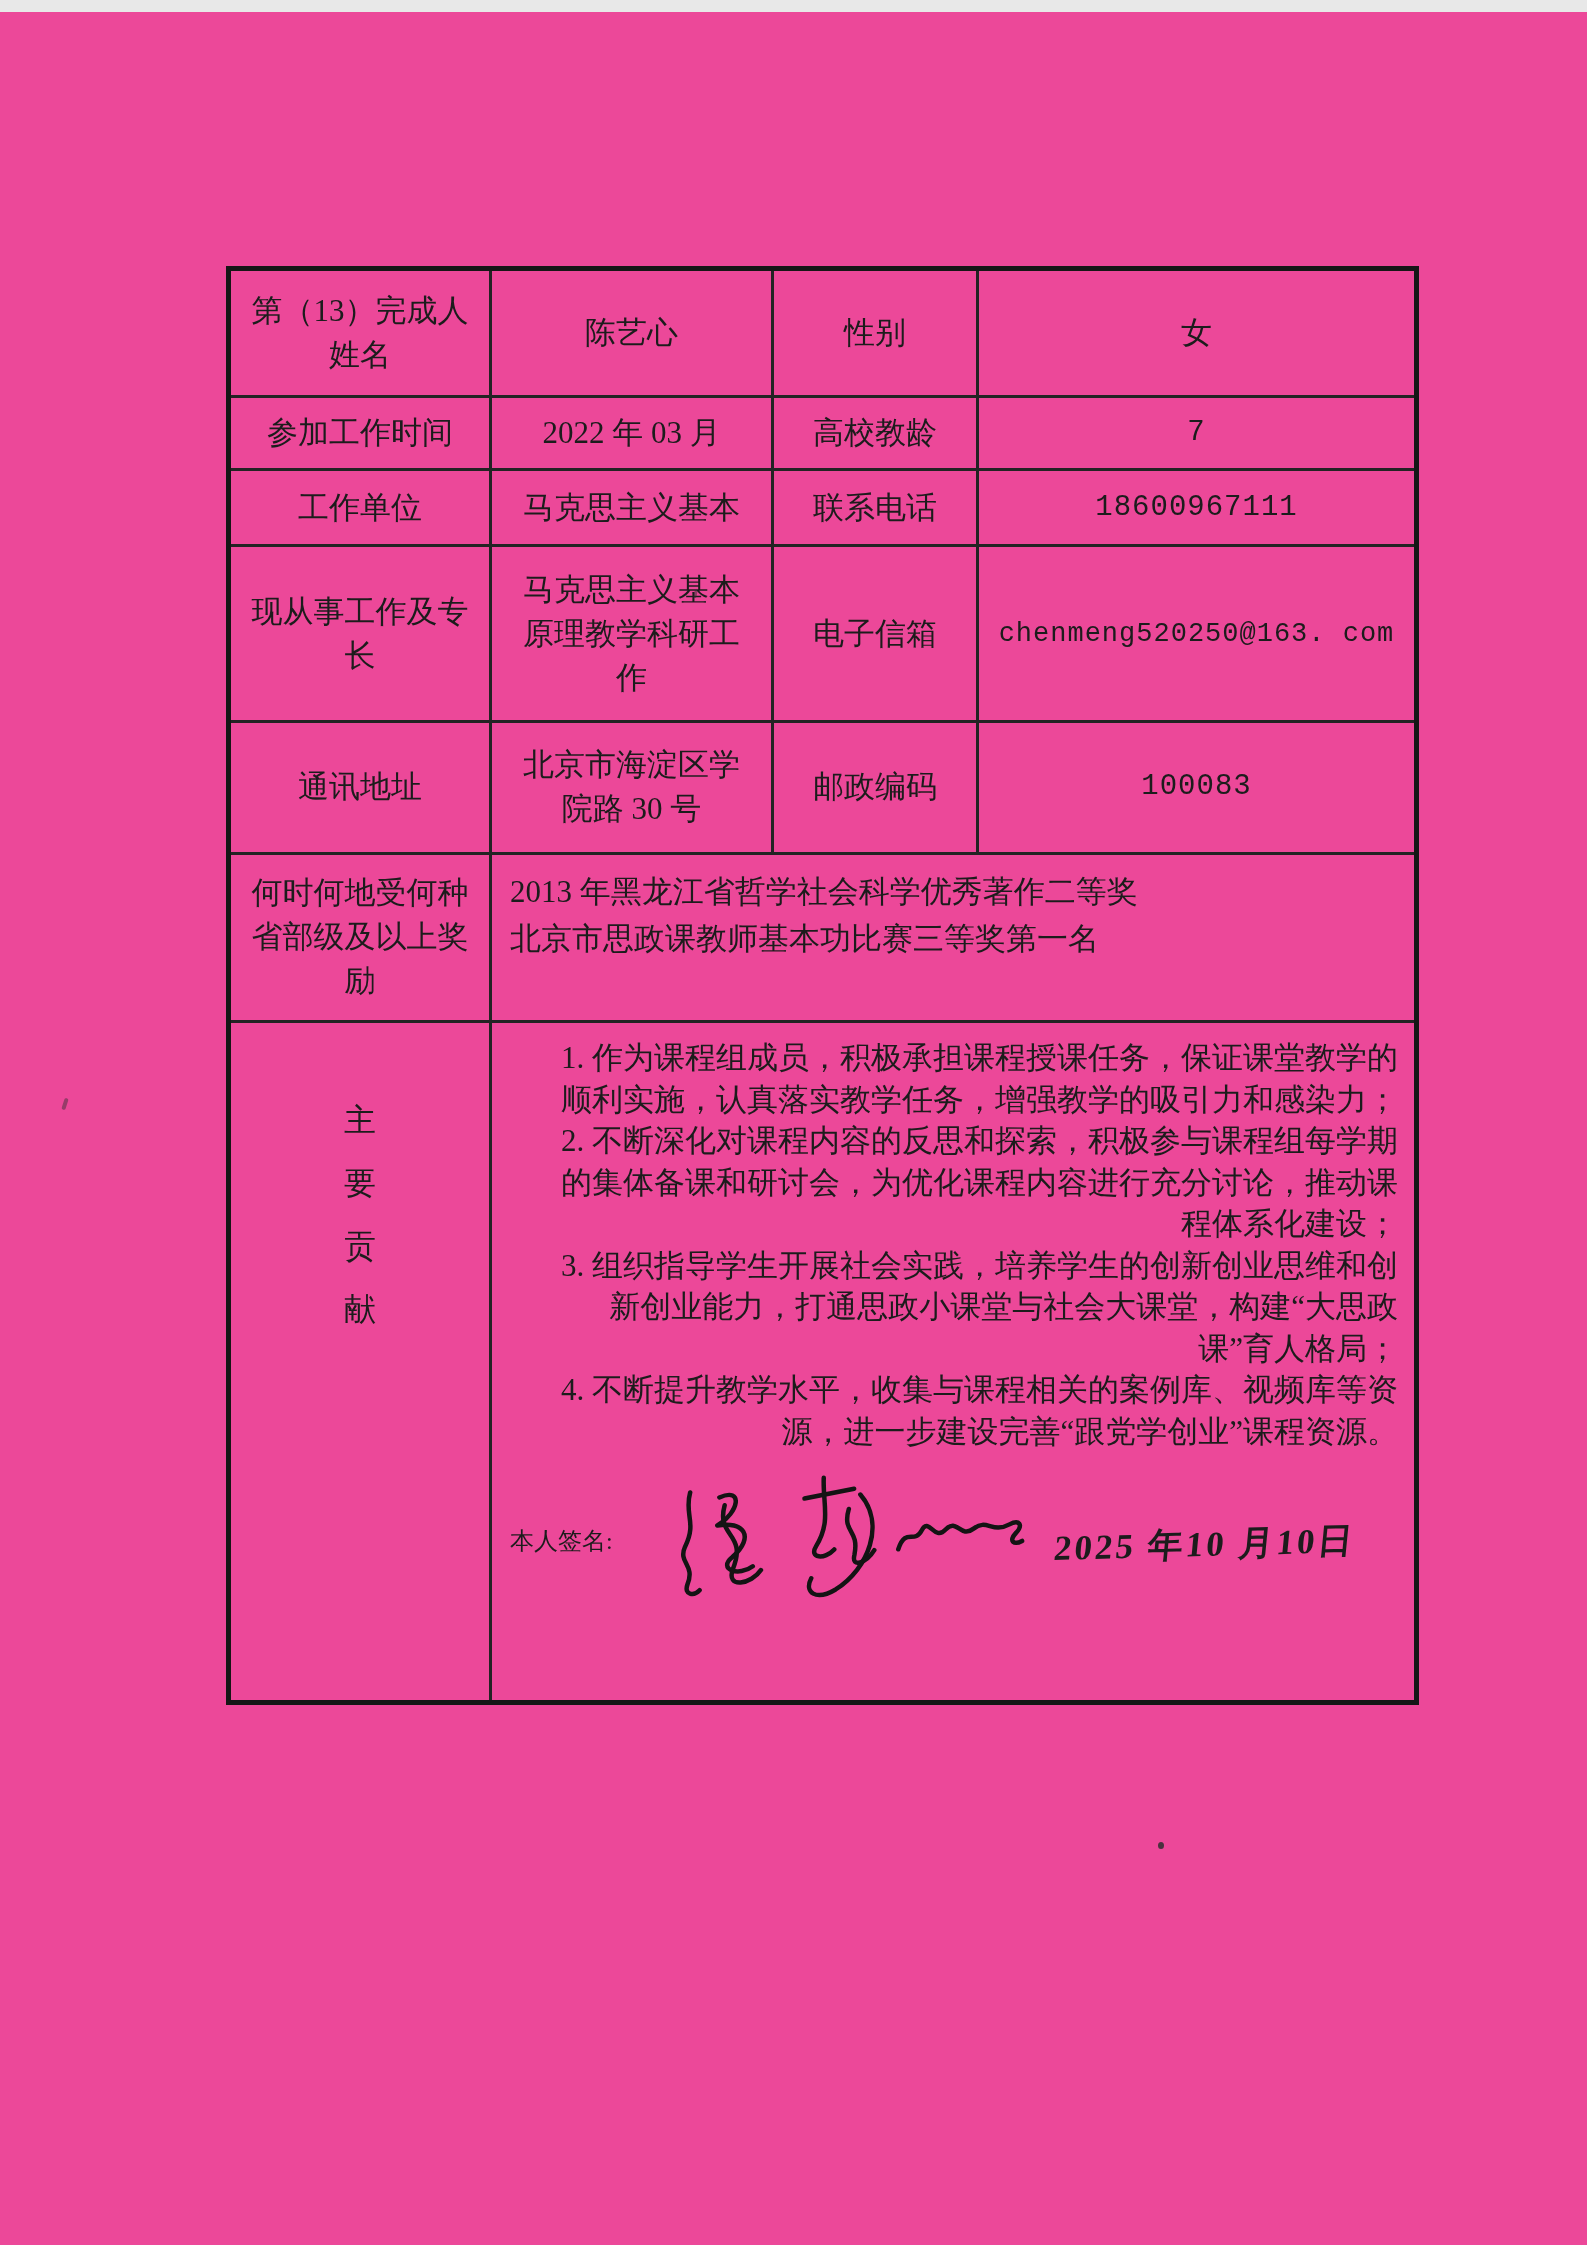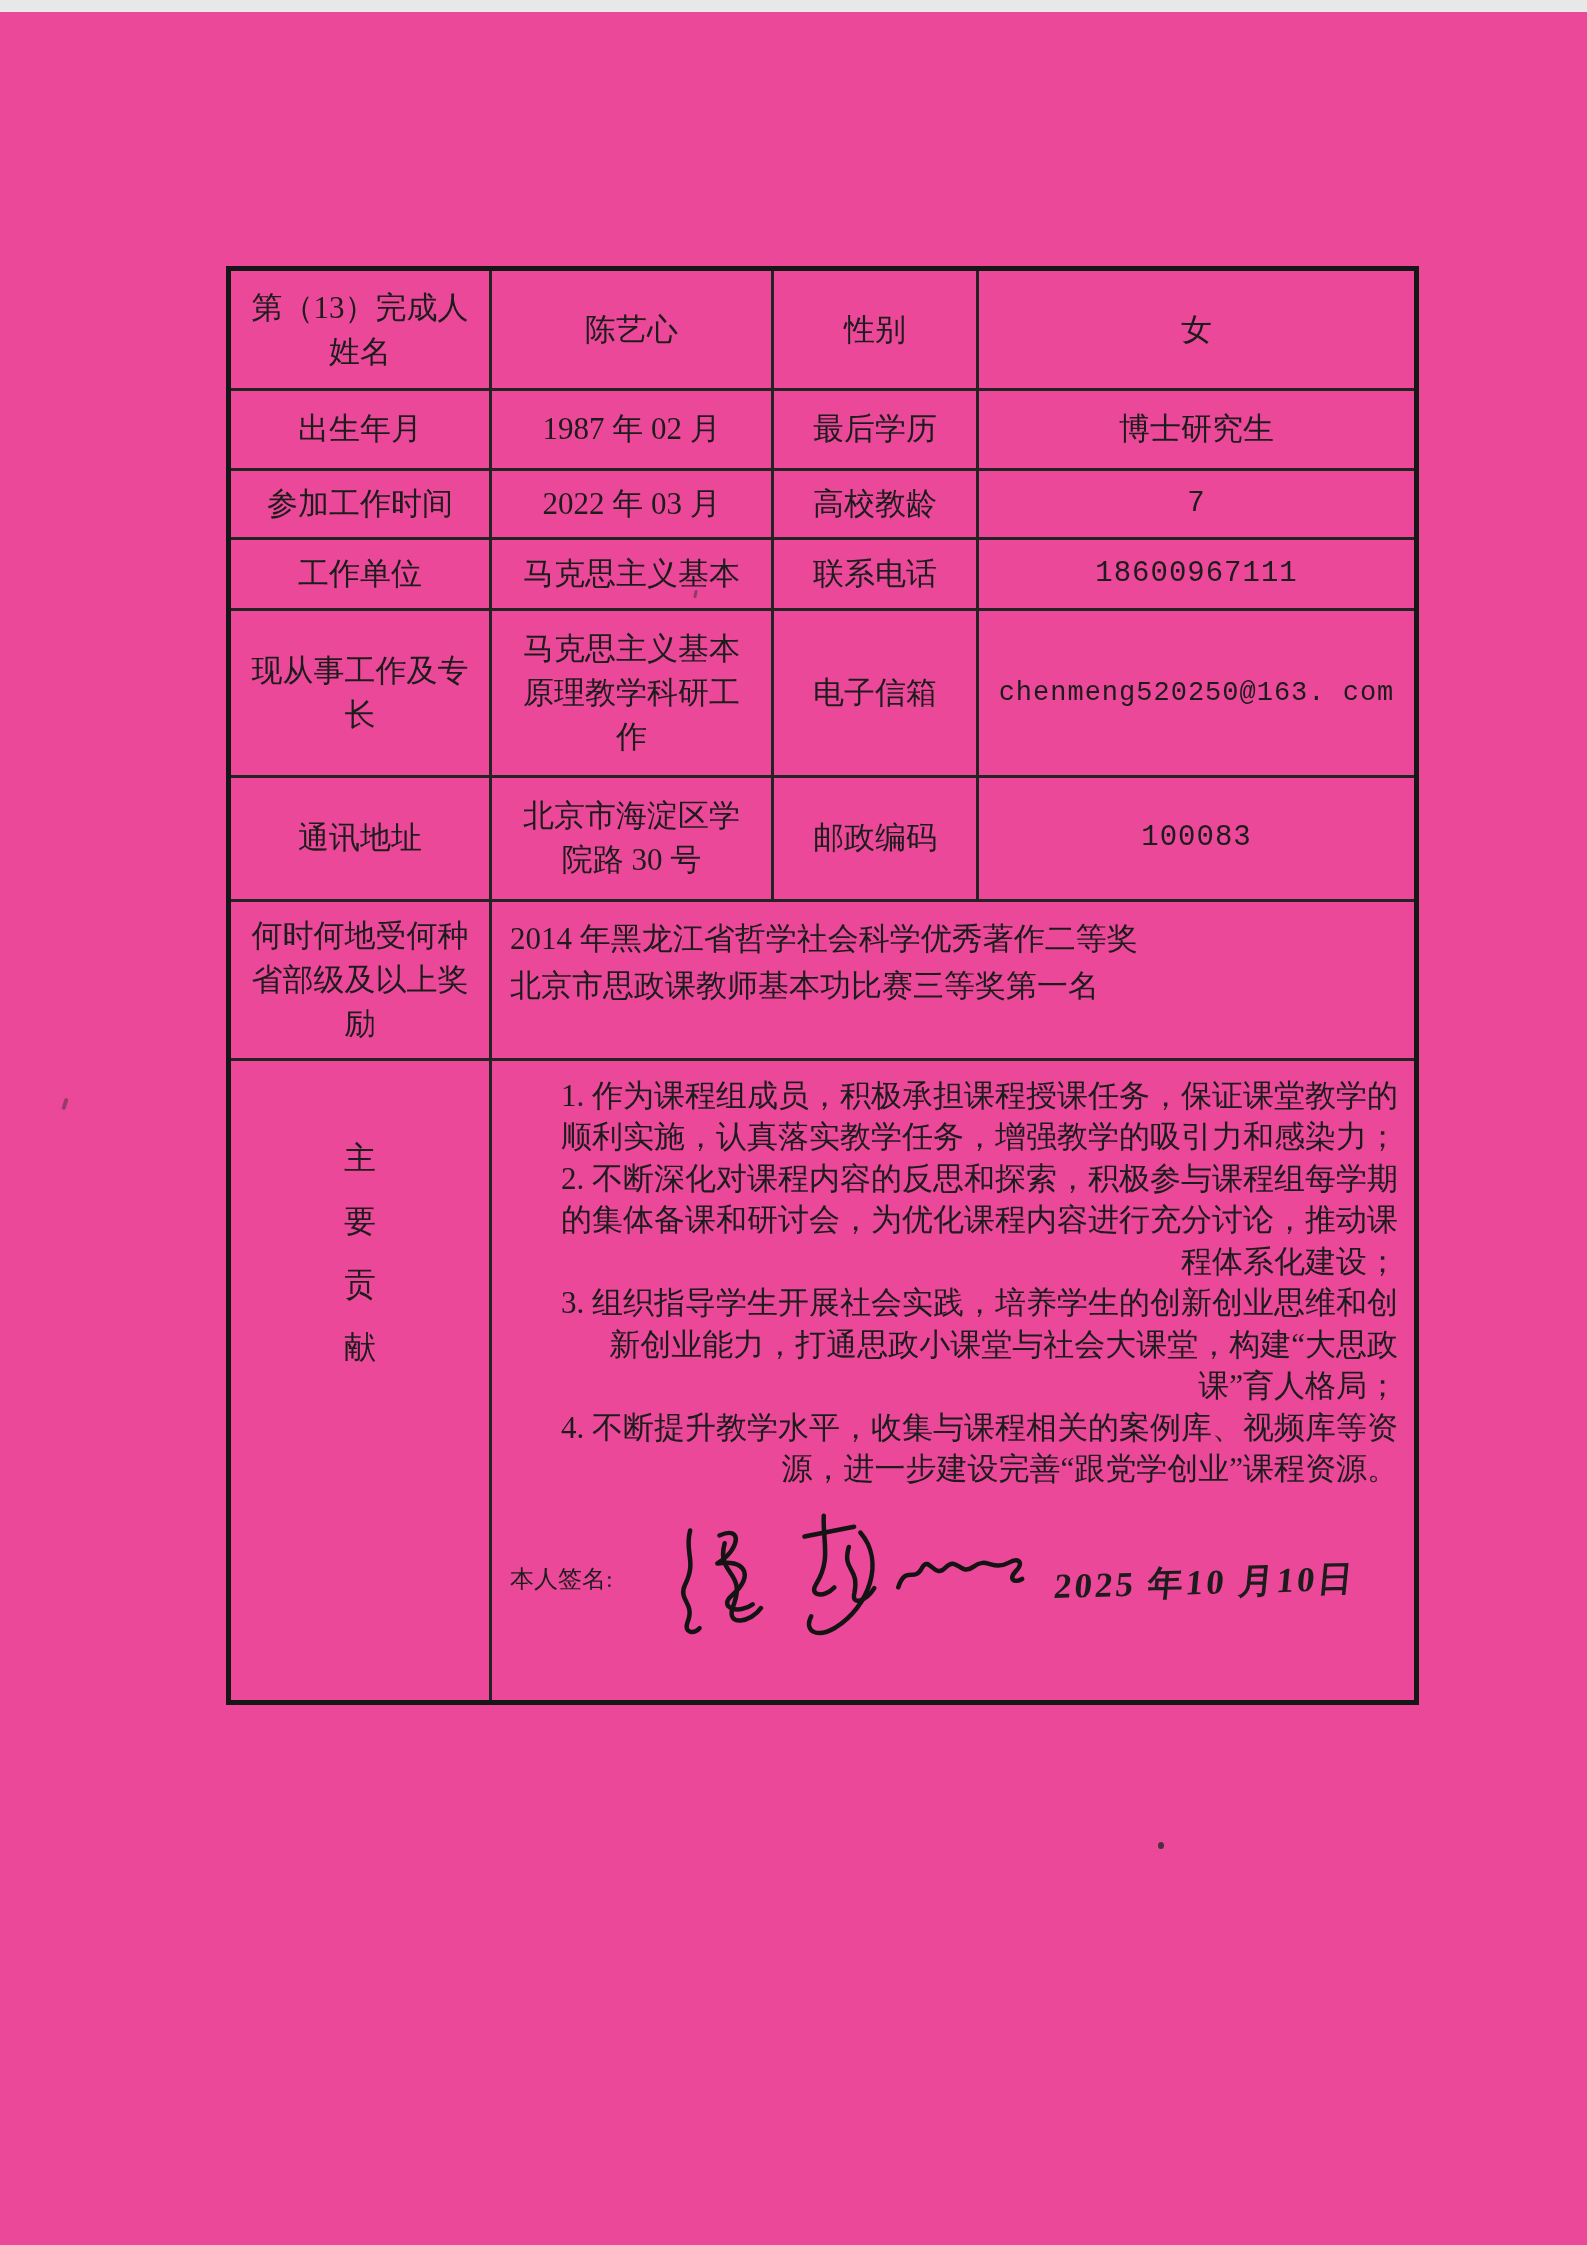--- a/index.html
+++ b/index.html
@@ -109,26 +109,20 @@
       <col style="width:439px">
     </colgroup>
     <tbody>
       <tr style="height:112px">
         <td class="pre">第（13）完成人
 姓名</td>
         <td>陈艺心</td>
         <td>性别</td>
         <td>女</td>
       </tr>
-      <tr style="height:74px">
-        <td>出生年月</td>
-        <td>1987 年 02 月</td>
-        <td>最后学历</td>
-        <td>博士研究生</td>
-      </tr>
       <tr style="height:64px">
         <td>参加工作时间</td>
         <td>2022 年 03 月</td>
         <td>高校教龄</td>
         <td class="num">7</td>
       </tr>
       <tr style="height:66px">
         <td>工作单位</td>
         <td>马克思主义基本</td>
         <td>联系电话</td>
@@ -147,21 +141,21 @@
         <td>通讯地址</td>
         <td class="pre">北京市海淀区学
 院路 30 号</td>
         <td>邮政编码</td>
         <td class="num">100083</td>
       </tr>
       <tr style="height:147px">
         <td class="pre">何时何地受何种
 省部级及以上奖
 励</td>
-        <td colspan="3" class="merged pre">2014 年黑龙江省哲学社会科学优秀著作二等奖
+        <td colspan="3" class="merged pre">2013 年黑龙江省哲学社会科学优秀著作二等奖
 北京市思政课教师基本功比赛三等奖第一名</td>
       </tr>
       <tr style="height:595px">
         <td class="vert-label">主
 要
 贡
 献</td>
         <td colspan="3" class="contrib-cell">
           <div class="contrib-text">1. 作为课程组成员，积极承担课程授课任务，保证课堂教学的
 顺利实施，认真落实教学任务，增强教学的吸引力和感染力；

